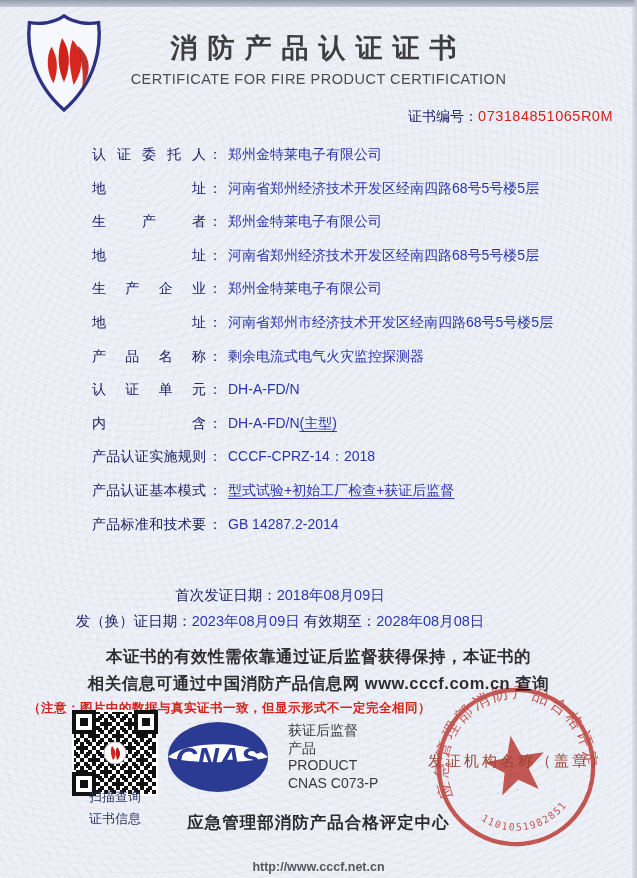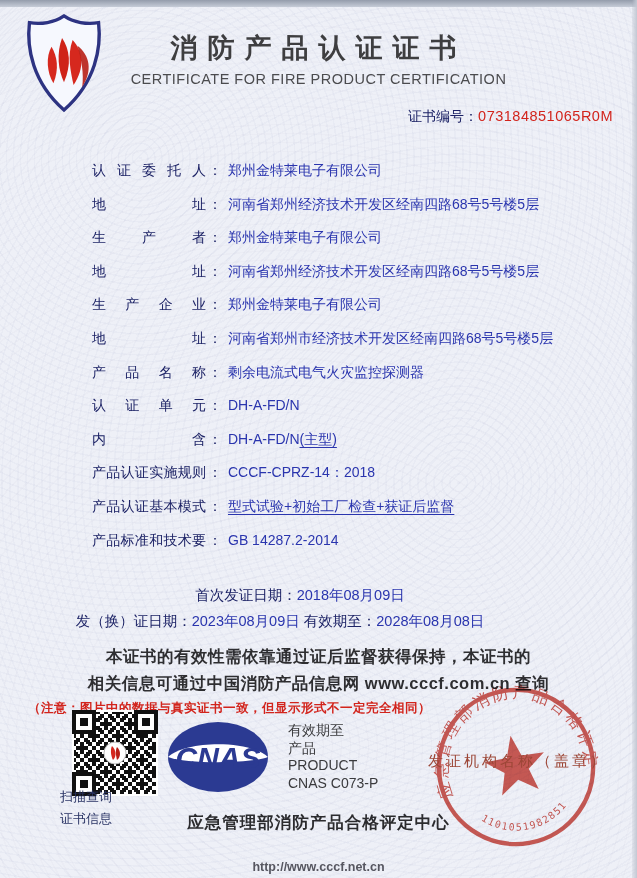--- a/index.html
+++ b/index.html
@@ -21,37 +21,37 @@
   .title-en{position:absolute;top:71px;left:0;width:100%;text-align:center;
     font-size:14.5px;letter-spacing:.5px;color:#4b4b4e;}
   .cert-no{position:absolute;top:108px;right:24px;font-size:14px;}
   .cert-no .lab{color:#1d2366;}
   .cert-no .num{color:#d2241c;font-size:14.5px;letter-spacing:.5px;}
   
   .fields{position:absolute;top:146px;left:92px;right:18px;}
   .frow{display:flex;align-items:baseline;height:33.6px;font-size:14px;}
   .flabel{display:inline-flex;justify-content:space-between;width:114px;color:#1d2366;flex:none;}
   .fcolon{color:#1d2366;margin:0 6px 0 2px;flex:none;}
-  .fvalue{color:#2a35ae;white-space:nowrap;margin-top:16px;}
+  .fvalue{color:#2a35ae;white-space:nowrap;}
   .u{text-decoration:underline;text-underline-offset:3px;}
   
   .statement{position:absolute;top:552px;left:0;width:100%;text-align:center;font-size:14.5px;color:#34344e;}
   .statement .code{color:#2a35ae;}
   .dateline{position:absolute;left:0;width:560px;text-align:center;font-size:14.5px;}
   .dateline .lab{color:#1d2366;}
   .dateline .val{color:#2a35ae;}
-  .first-issue{top:586px;margin-left:20px;}
+  .first-issue{top:586px;}
   .reissue{top:612px;}
   .boldline{position:absolute;left:0;width:100%;text-align:center;font-size:16.5px;font-weight:bold;color:#2e2e31;letter-spacing:.5px;}
   .bold1{top:646px;}
   .bold2{top:673px;}
   .notice{position:absolute;top:700px;left:28px;font-size:12.5px;font-weight:bold;color:#d2241c;letter-spacing:.5px;}
   
   .qr{position:absolute;left:72px;top:710px;width:86px;height:86px;}
-  .qr-cap{position:absolute;left:60px;width:110px;font-size:13px;color:#2b3566;}
+  .qr-cap{position:absolute;left:60px;width:110px;text-align:center;font-size:13px;color:#2b3566;}
   .qr-cap1{top:788px;} .qr-cap2{top:810px;}
   .cnas-logo{position:absolute;left:166px;top:720px;width:104px;height:74px;}
   .cnas-text{position:absolute;left:288px;top:722px;font-size:14px;line-height:17.5px;color:#3a3a3d;}
   .seal{position:absolute;left:432px;top:683px;width:168px;height:168px;mix-blend-mode:multiply;}
   .seal-overlay{position:absolute;left:428px;top:752px;font-size:15px;letter-spacing:3px;color:#9c4636;z-index:3;white-space:nowrap;}
   .org{position:absolute;top:812px;left:0;width:100%;text-align:center;font-size:16.5px;font-weight:bold;color:#2b2b2e;letter-spacing:1px;}
   .addr{position:absolute;top:841px;left:0;width:100%;text-align:center;font-size:12.5px;color:#565660;letter-spacing:.5px;}
   .url{position:absolute;top:860px;left:0;width:100%;text-align:center;font-size:12.5px;color:#565660;font-weight:bold;}
 </style>
 </head>
@@ -257,21 +257,21 @@
   </svg>
   <div class="qr-cap qr-cap1">扫描查询</div>
   <div class="qr-cap qr-cap2">证书信息</div>
 
   <svg class="cnas-logo" viewBox="0 0 104 74">
     <ellipse cx="52" cy="37" rx="50" ry="35" fill="#2b3a92"></ellipse>
     <path d="M2,37 C20,20 84,20 102,37 C84,44 20,44 2,37 Z" fill="#ffffff"></path>
     <text x="52" y="48" text-anchor="middle" font-size="30" font-weight="bold" font-style="italic" font-family="Liberation Sans, sans-serif" fill="#2b3a92">CNAS</text>
   </svg>
   <div class="cnas-text">
-    <div>有效期至</div>
+    <div>获证后监督</div>
     <div>产品</div>
     <div>PRODUCT</div>
     <div>CNAS C073-P</div>
   </div>
 
   <svg class="seal" viewBox="0 0 170 170">
     <g transform="rotate(-10 85 85)" opacity="0.82">
       <circle cx="85" cy="85" r="78" fill="none" stroke="#c93a31" stroke-width="4.5"></circle>
       <defs>
         <path id="sealTop" d="M 19.2,109 A 70,70 0 1 1 150.8,109" fill="none"></path>

